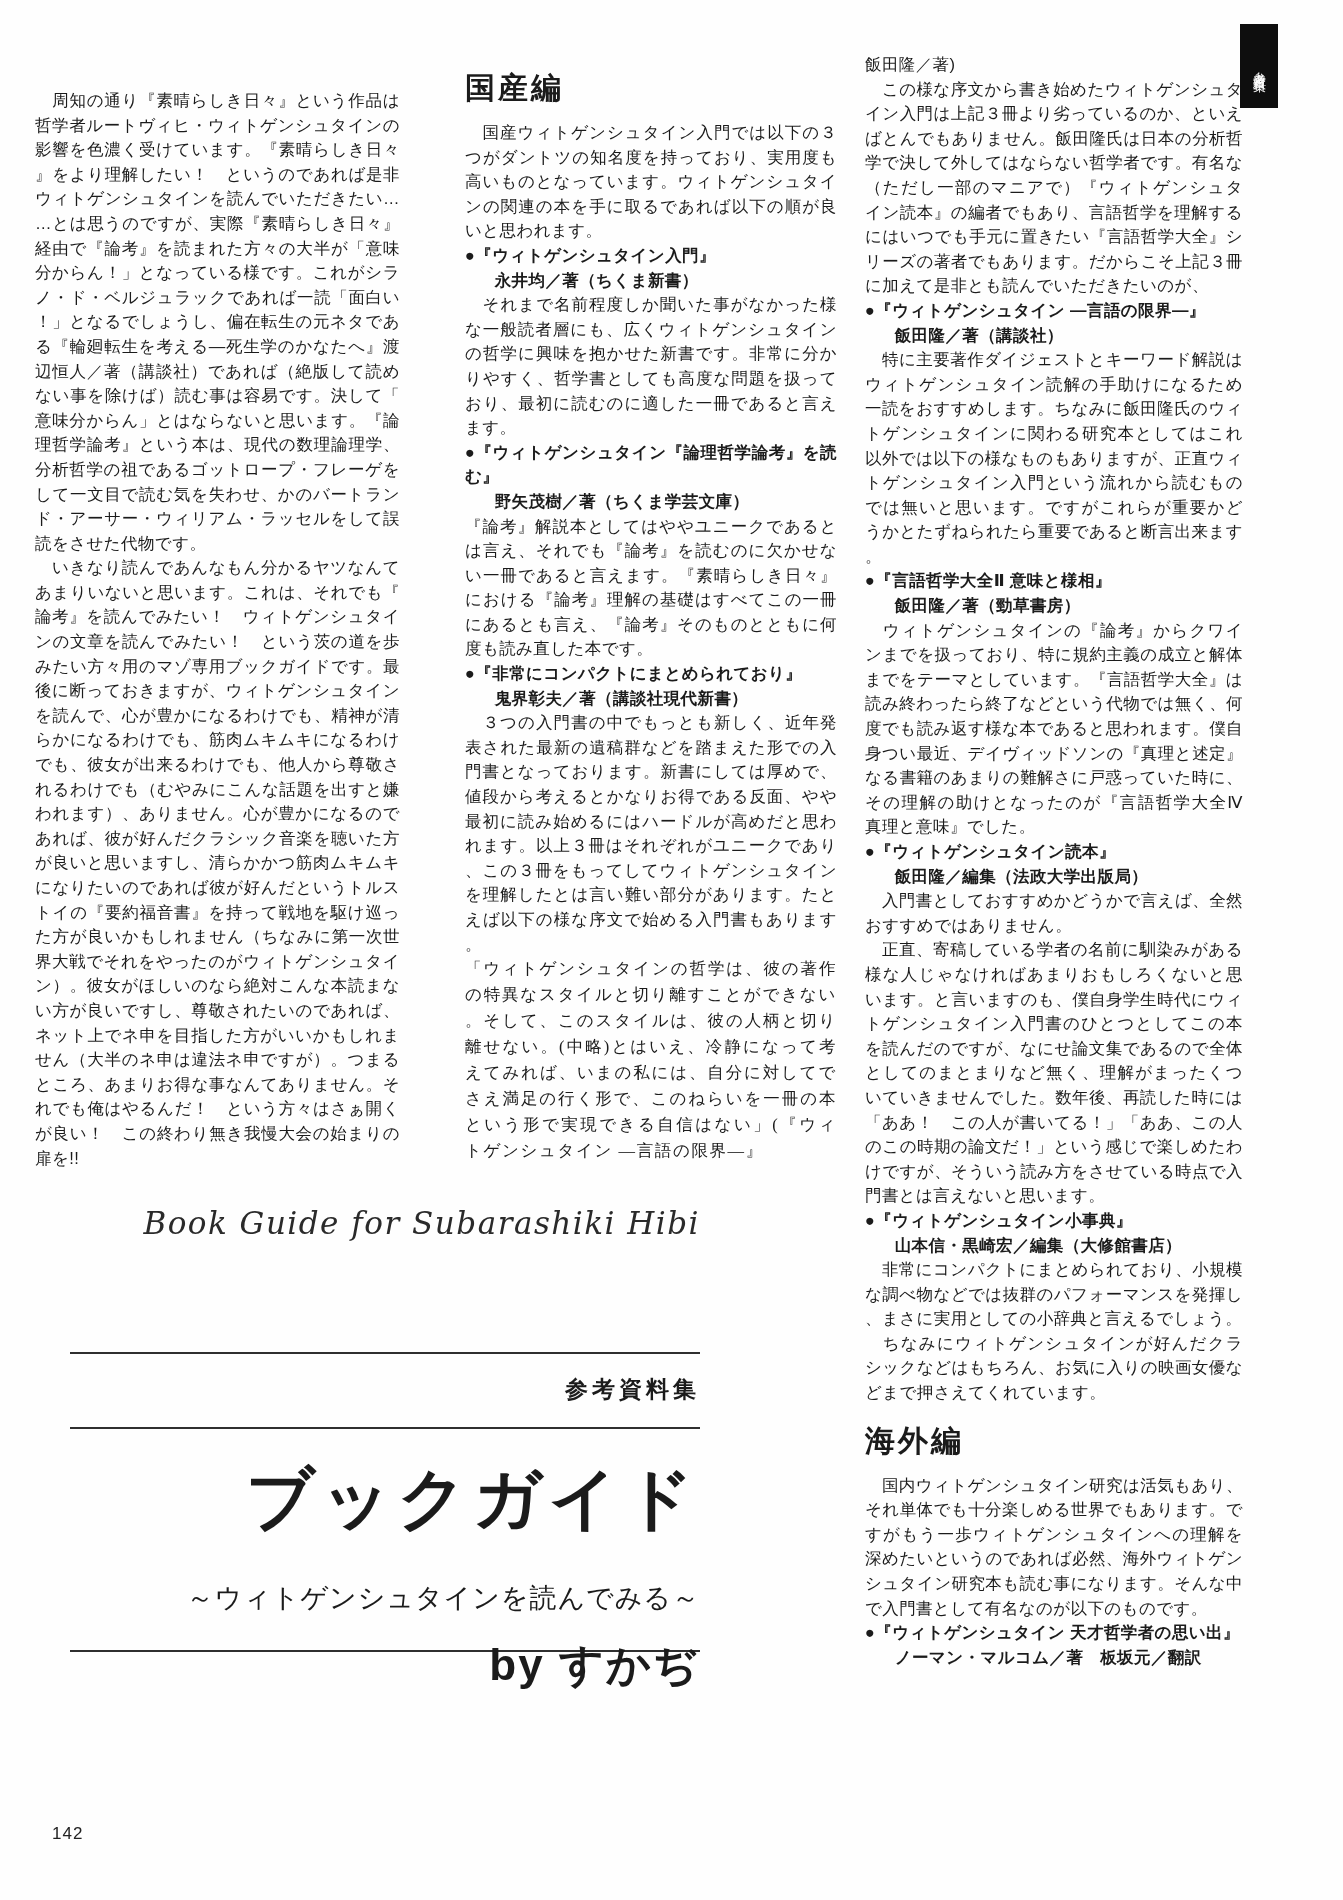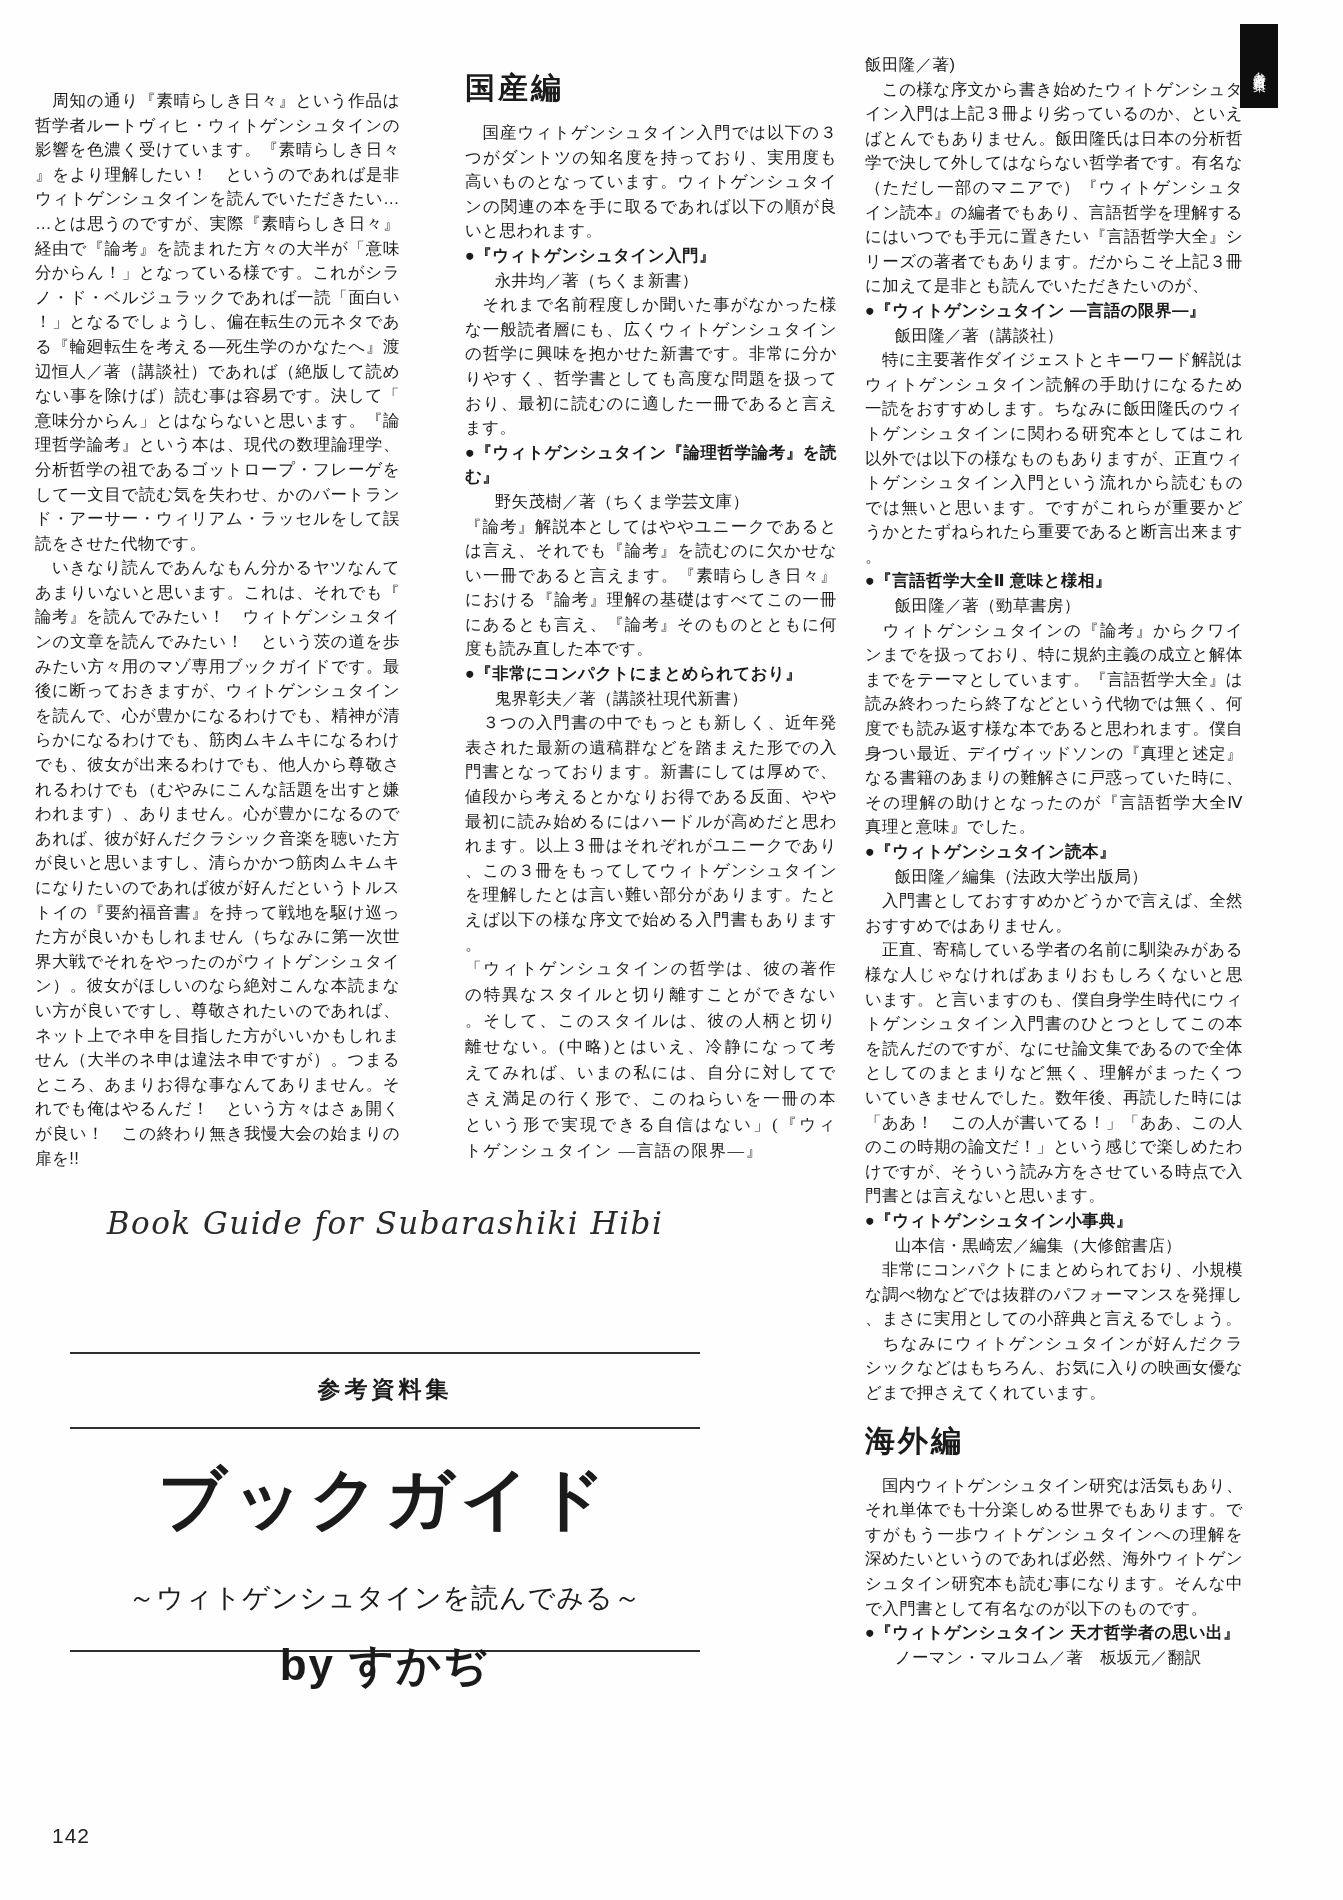--- a/index.html
+++ b/index.html
@@ -27,30 +27,30 @@
   .col-right{left:865px;top:52px;width:378px;}
   .section-heading{
     font-size:30px;
     font-weight:700;
     letter-spacing:3px;
     margin:0 0 14px 0;
     line-height:36px;
   }
   .col-right .section-heading{margin-top:18px;}
   .entry-title{font-weight:700;}
-  .entry-author{font-weight:400;padding-left:1.8em;}
+  .entry-author{font-weight:700;padding-left:1.8em;}
   .quote-block{
     margin-top:26px;
     font-family:"Liberation Serif","DejaVu Serif",serif;
     letter-spacing:1.6px;
     line-height:26px;
   }
   .quote-cont{margin-bottom:24px;}
   
-  .footer-item{position:absolute;left:70px;width:630px;text-align:center;}
+  .footer-item{position:absolute;left:70px;width:630px;text-align:right;}
   .script-title{
     top:1205px;
     font-family:"DejaVu Serif","Liberation Serif",serif;
     font-style:italic;
     font-size:31px;
     letter-spacing:1.5px;
     color:#2a2a2a;
   }
   .rule{position:absolute;left:70px;width:630px;height:0;border-top:2px solid #2f2f2f;}
   .rule-1{top:1352px;}
@@ -78,21 +78,21 @@
   }
   .byline{
     top:1636px;
     font-size:44px;
     font-weight:700;
     letter-spacing:2px;
   }
   .page-number{
     position:absolute;
     left:52px;top:1824px;
-    font-size:21px;
+    font-size:17px;
     letter-spacing:1px;
     color:#222;
     text-align:right;
   }
   .corner-tab{
     position:absolute;
     left:1240px;top:24px;
     width:38px;height:84px;
     background:#0e0e0e;
     color:#ffffff;

